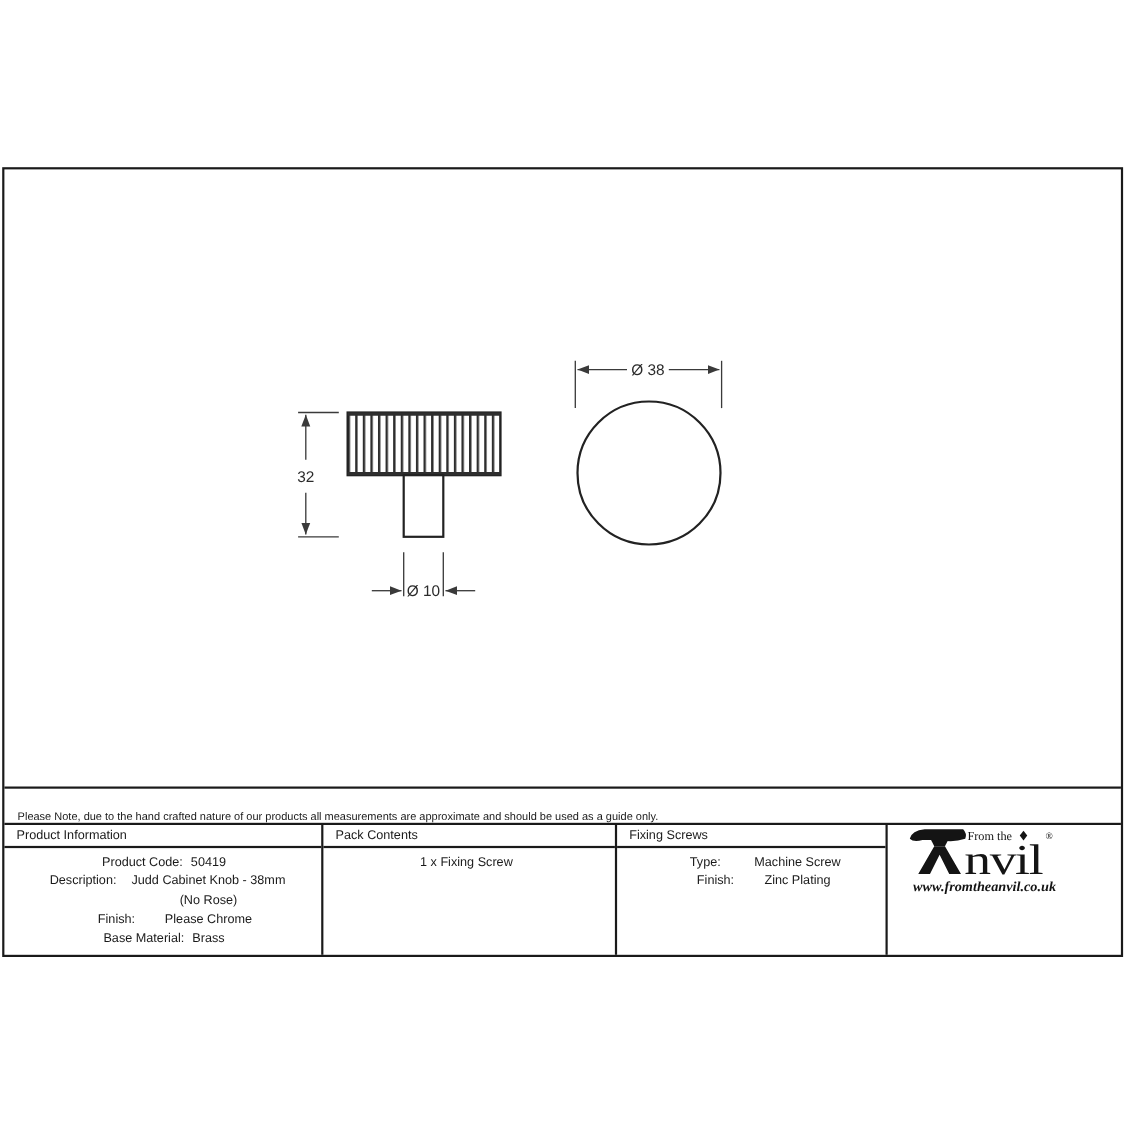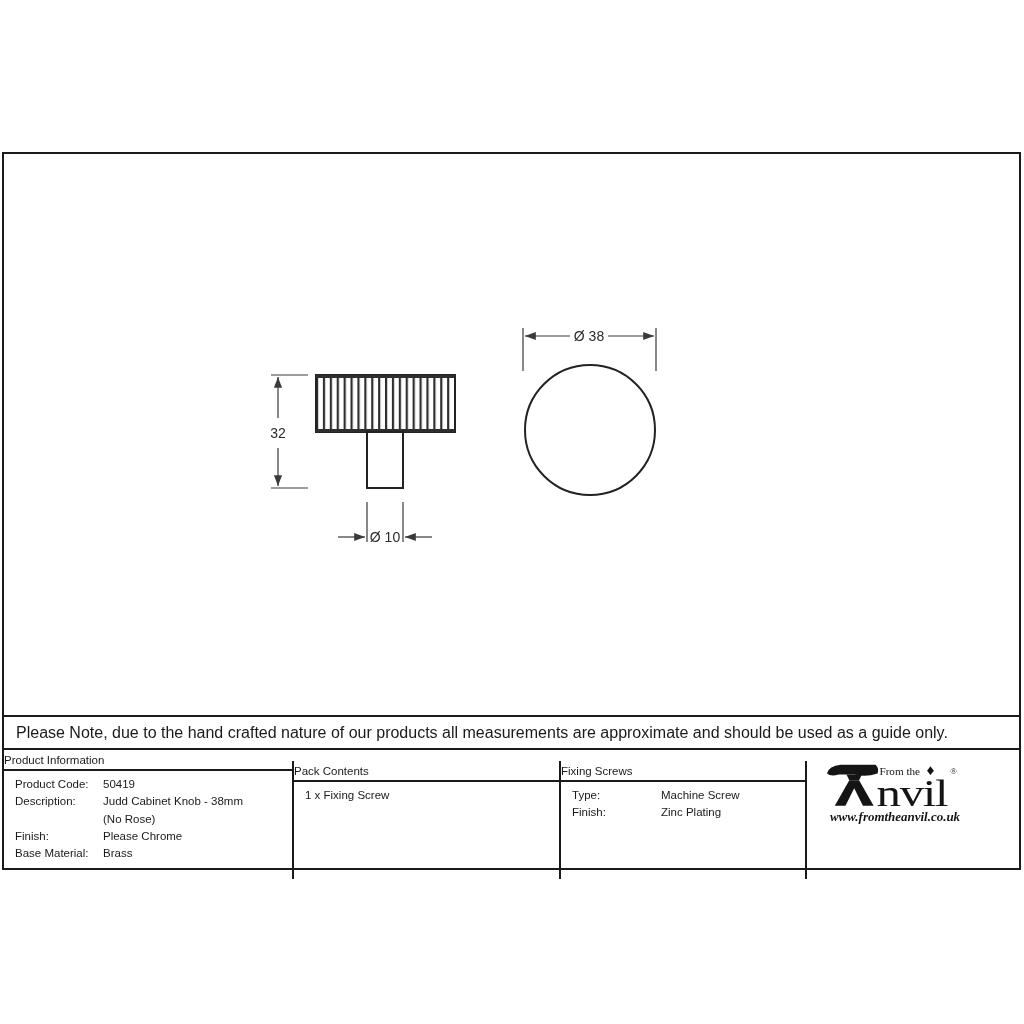--- a/index.html
+++ b/index.html
@@ -9,38 +9,38 @@
     position:relative;overflow:hidden;
   }
   .frame{
     position:absolute;left:2px;top:152px;width:1019px;height:718px;
     border:2px solid #1a1a1a;box-sizing:border-box;background:#fff;
   }
   .drawing-area{position:relative;width:100%;height:561px;}
   .drawing-area svg{display:block;}
   .note-bar{
     height:33px;border-top:2px solid #1a1a1a;box-sizing:border-box;
-    display:flex;align-items:center;padding-left:12px;
-    font-size:16px;
+    display:flex;align-items:flex-end;padding-left:12px;
+    font-size:10px;
   }
   .info-table{
     height:120px;border-top:2px solid #1a1a1a;box-sizing:border-box;
     display:flex;
   }
   .tcol{box-sizing:border-box;height:100%;}
-  .tcol + .tcol{border-left:2px solid #1a1a1a;margin-top:11px;}
+  .tcol + .tcol{border-left:2px solid #1a1a1a;}
   .col-product{width:288px;}
   .col-pack{width:267px;}
   .col-screws{width:246px;}
   .col-logo{width:177px;display:flex;align-items:flex-start;justify-content:center;}
   .cell-header{
     height:21px;border-bottom:2px solid #1a1a1a;box-sizing:border-box;
-    font-size:11.5px;display:flex;align-items:center;
+    font-size:11.5px;display:flex;align-items:center;padding-left:11px;
   }
-  .cell-body{padding:5px 16px 0 11px;font-size:11.5px;line-height:17.3px;}
+  .cell-body{padding:5px 16px 0 11px;font-size:11.5px;line-height:17.3px;text-align:center;}
   .trow{white-space:nowrap;}
   .tlabel{display:inline-block;width:88px;}
   .col-screws .tlabel{width:89px;}
   .dimtext{font-family:"Liberation Sans",sans-serif;font-size:14px;fill:#2b2b2b;}
   .logo-svg text{fill:#141414;}
   .logo-brand{font-family:"Liberation Serif",serif;letter-spacing:-1px;}
   .logo-tagline{font-family:"Liberation Serif",serif;}
   .logo-url{font-family:"Liberation Serif",serif;font-style:italic;font-weight:bold;}
 </style>
 </head>

